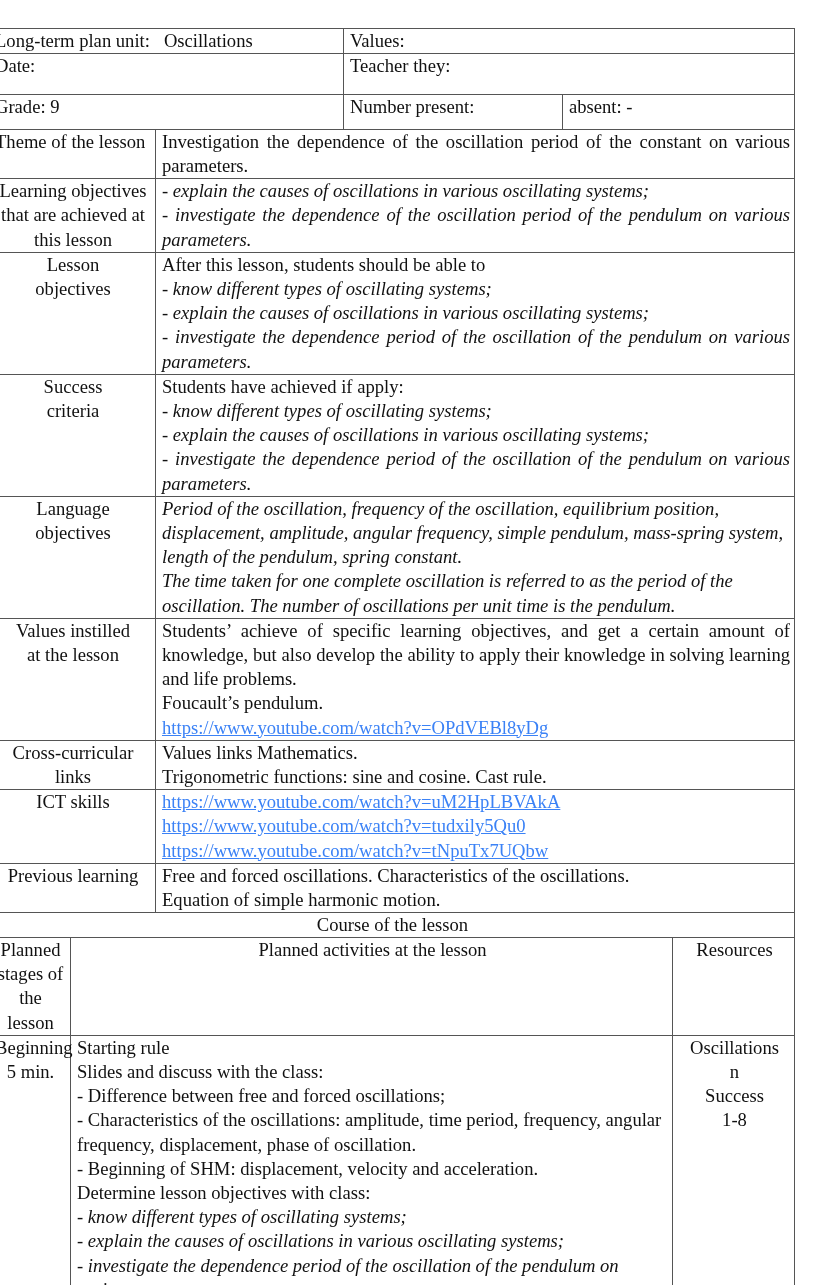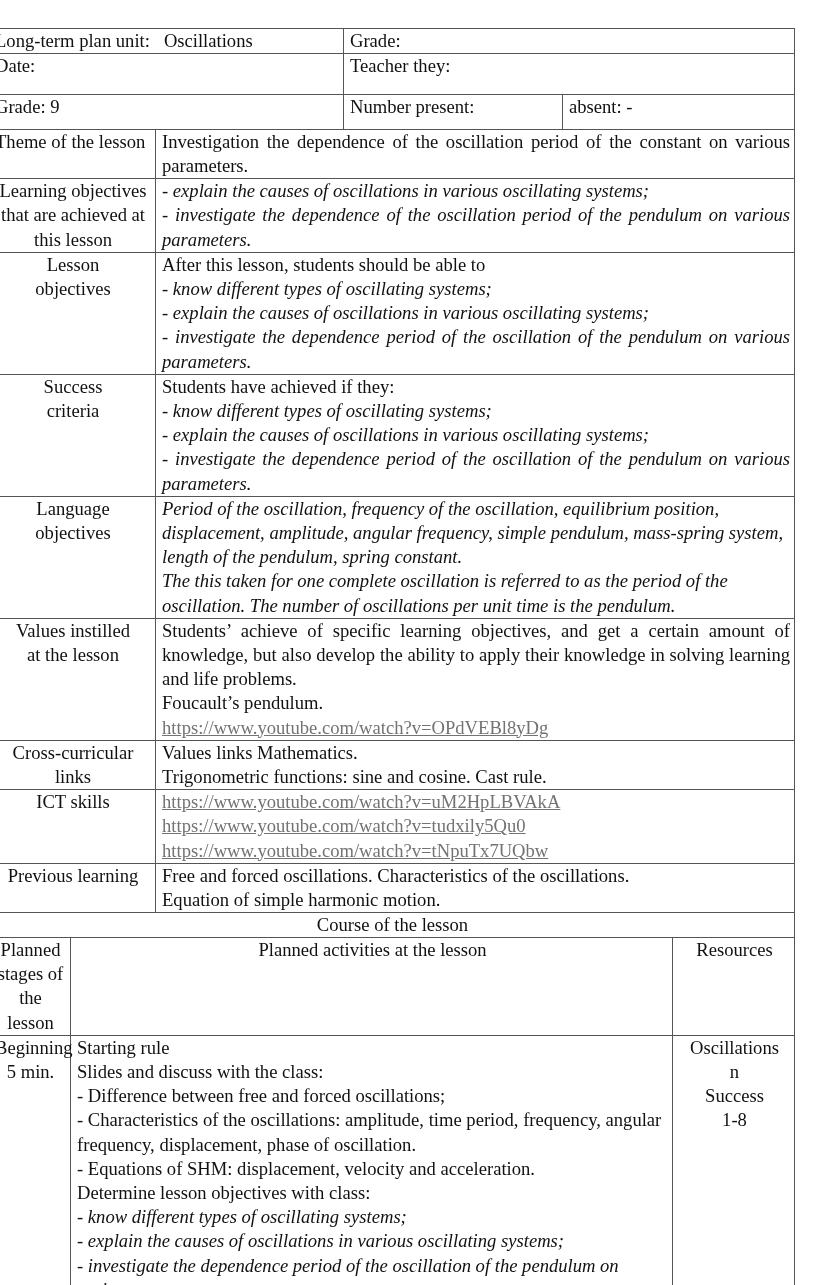--- a/index.html
+++ b/index.html
@@ -5,21 +5,21 @@
   html, body { margin: 0; padding: 0; background: #ffffff; }
   body { width: 816px; height: 1285px; overflow: hidden; position: relative;
          font-family: "Liberation Serif", "DejaVu Serif", serif; color: #111; font-size: 18.6px; }
   .page { position: absolute; left: -12px; top: 28px; width: 806px; }
   table { border-collapse: collapse; width: 806px; table-layout: fixed; }
   td { border: 1.5px solid #555; vertical-align: top; padding: 0 4px 0 6px; line-height: 24.2px; }
   .c { text-align: center; }
   .j { text-align: justify; }
   i, .it { font-style: italic; }
   b, .bold { font-weight: normal; }
-  a.lnk { color: #737373; text-decoration: underline; }
+  a.lnk { color: #3b82f6; text-decoration: underline; }
   .line { display: block; }
   .hdr td { height: 24px; }
   .course-title td { text-align: center; }
 </style>
 </head>
 <body>
 
 <div class="page">
 
   <table>
@@ -28,21 +28,21 @@
         <col style="width:219px">
         <col style="width:232px">
       </colgroup>
     <tbody>
         <tr class="hdr">
       <td>
         <span>Long-term plan unit:</span>&nbsp;&nbsp;
         <b>Oscillations</b>
       </td>
       <td colspan="2">
-        <span>Grade:</span>
+        <span>Values:</span>
       </td>
     </tr>
     <tr>
       <td style="height:40px">
         <span>Date:</span>
       </td>
       <td colspan="2">
         <span>Teacher they:</span>
       </td>
     </tr>
@@ -92,34 +92,34 @@
         <span class="line it">- explain the causes of oscillations in various oscillating systems;</span>
         <span class="line it">- investigate the dependence period of the oscillation of the pendulum on various parameters.</span>
       </td>
     </tr>
     <tr>
       <td class="c">
         <span class="line">Success</span>
         <span class="line">criteria</span>
       </td>
       <td class="j">
-        <span class="line">Students have achieved if  they:</span>
+        <span class="line">Students have achieved if  apply:</span>
         <span class="line it">- know different types of oscillating systems;</span>
         <span class="line it">- explain the causes of oscillations in various oscillating systems;</span>
         <span class="line it">- investigate the dependence period of the oscillation of the pendulum on various parameters.</span>
       </td>
     </tr>
     <tr>
       <td class="c">
         <span class="line">Language</span>
         <span class="line">objectives</span>
       </td>
       <td class="it">
         <span class="line">Period of the oscillation, frequency of the oscillation, equilibrium position, displacement, amplitude, angular frequency, simple pendulum, mass-spring system, length of the pendulum, spring constant.</span>
-        <span class="line"><span>The this taken for one complete oscillation is referred to as the </span><b>period</b><span> of the oscillation. The number of oscillations per unit time is the </span><b>pendulum</b><span>.</span></span>
+        <span class="line"><span>The time taken for one complete oscillation is referred to as the </span><b>period</b><span> of the oscillation. The number of oscillations per unit time is the </span><b>pendulum</b><span>.</span></span>
       </td>
     </tr>
     <tr>
       <td class="c">
         <span class="line">Values instilled</span>
         <span class="line">at the lesson</span>
       </td>
       <td class="j">
         <span class="line">Students’ achieve of specific learning objectives, and get a certain amount of knowledge, but also develop the ability to apply their knowledge in solving learning and life problems.</span>
         <b class="line">Foucault’s pendulum.</b>
@@ -173,21 +173,21 @@
     <tr>
       <td class="c">
         <span class="line">Beginning</span>
         <span class="line">5 min.</span>
       </td>
       <td>
         <b class="line">Starting rule</b>
         <span class="line">Slides and discuss with the class:</span>
         <span class="line">- Difference between free and forced oscillations;</span>
         <span class="line">- Characteristics of the oscillations: amplitude, time period, frequency, angular frequency, displacement, phase of oscillation.</span>
-        <span class="line">- Equations of SHM: displacement, velocity and acceleration.</span>
+        <span class="line">- Beginning of SHM: displacement, velocity and acceleration.</span>
         <span class="line">Determine lesson objectives with class:</span>
         <span class="line it">- know different types of oscillating systems;</span>
         <span class="line it">- explain the causes of oscillations in various oscillating systems;</span>
         <span class="line it">- investigate the dependence period of the oscillation of the pendulum on various parameters.</span>
       </td>
       <td class="c">
         <span class="line">Oscillations</span>
         <span class="line">n</span>
         <span class="line">Success</span>
         <span class="line">1-8</span>

